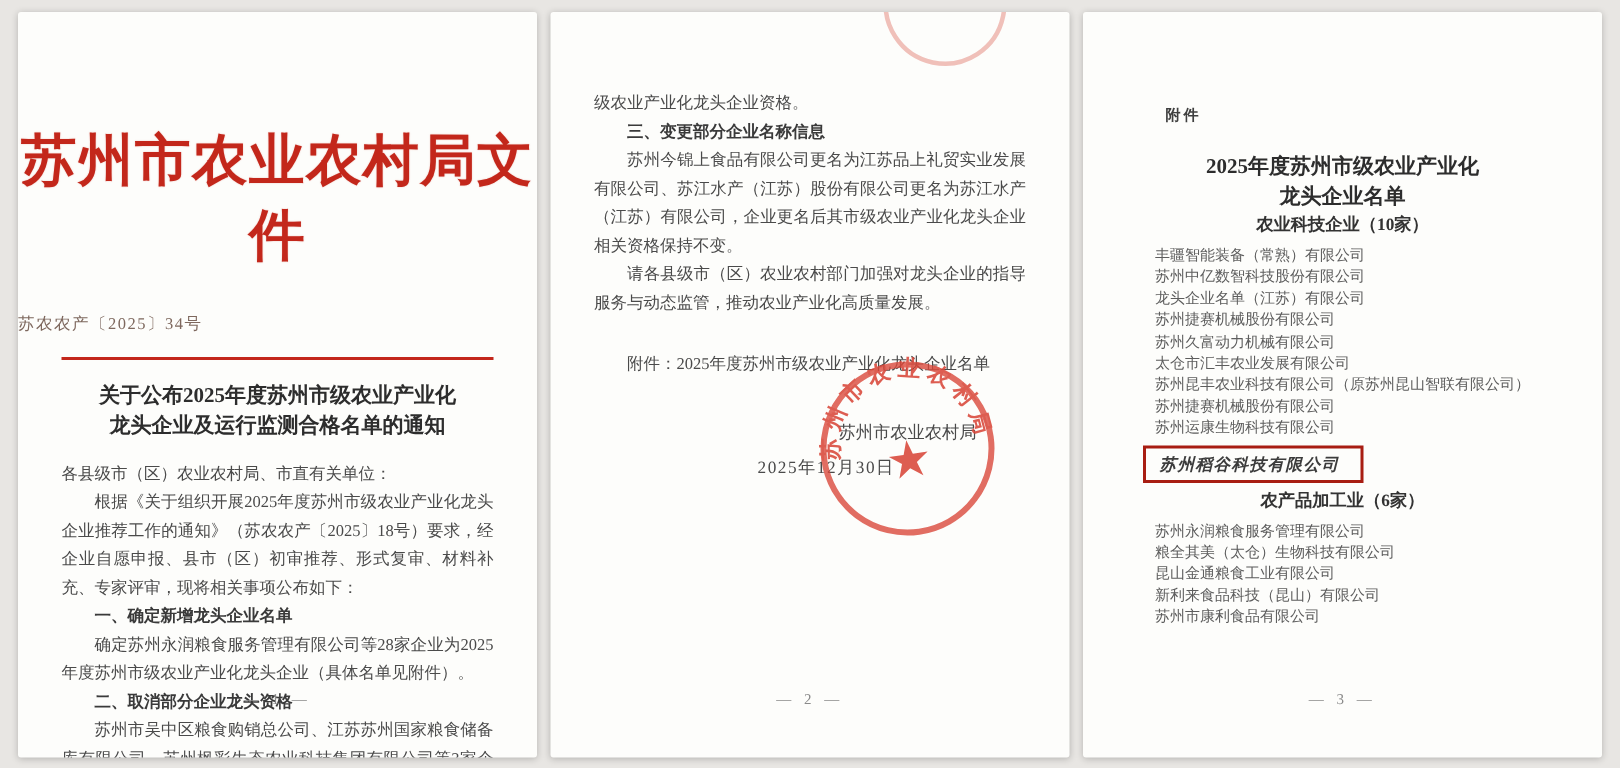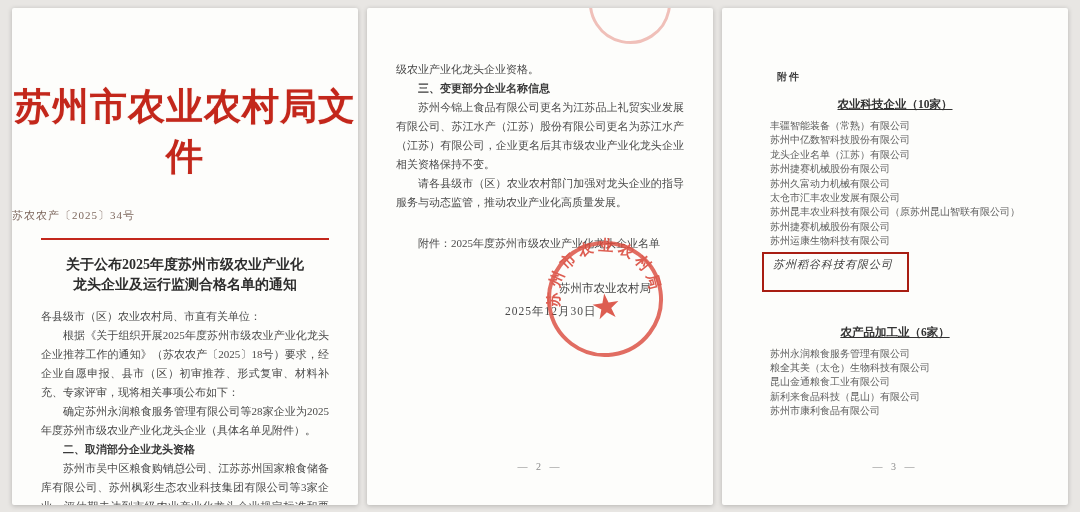--- a/index.html
+++ b/index.html
@@ -37,43 +37,44 @@
   .sign-date  { position:absolute; left:138px; top:296px; width:200px; font-size:11.5px; color:#4a4a4a; letter-spacing:1px; }
   .seal-svg { position:absolute; left:171px; top:224px; width:134px; height:134px; opacity:.88; transform:rotate(-8deg); }
   .seal-ghost {
     position:absolute; left:222px; top:-46px; width:82px; height:82px;
     border:3px solid rgba(219,92,80,.38); border-radius:50%; transform:rotate(12deg);
   }
 
   
   .attach-label { margin:62px 0 0 40px; font-size:10px; font-weight:bold; color:#3f3f3f; letter-spacing:2px;padding-left:15px; }
   .p3-title { margin-top:18px; text-align:center; font-weight:bold; font-size:14px; line-height:20px; color:#2d2d2d; }
-  .section-heading { margin-top:13px; text-align:center; font-weight:bold; font-size:11.5px; color:#333;text-decoration:underline; }
+  .section-heading { text-align:center; font-weight:bold; font-size:11.5px; color:#333; }
   .company-list { margin:7px 0 0 48px; list-style:none; font-size:10px; line-height:14.4px; color:#5d5d5d; }
   .company-list li { white-space:nowrap; }
   .highlight-box {
-    display:inline-block; margin:3px 0 20px 40px; padding:3px 14px 18px 9px;
+    display:inline-block; margin:3px 0 4px 40px; padding:3px 14px 3px 9px;
     border:2px solid #a81d12; font-size:11px; color:#3c3c3c;
-    font-style:italic; letter-spacing:1px;
+    font-style:italic; letter-spacing:1px;font-weight:bold;
   }
 </style>
 </head>
 <body>
 
 <div class="page page-1">
   <div class="red-header">苏州市农业农村局文件</div>
   <div class="doc-number">苏农农产〔2025〕34号</div>
   <div class="red-rule"></div>
   <div class="doc-title">
     <div>关于公布2025年度苏州市级农业产业化</div>
     <div>龙头企业及运行监测合格名单的通知</div>
   </div>
   <div class="body-text">
     <p class="no-indent">各县级市（区）农业农村局、市直有关单位：</p>
     <p>根据《关于组织开展2025年度苏州市级农业产业化龙头企业推荐工作的通知》（苏农农产〔2025〕18号）要求，经企业自愿申报、县市（区）初审推荐、形式复审、材料补充、专家评审，现将相关事项公布如下：</p>
+    <p class="bold-head">一、确定新增龙头企业名单</p>
     <p>确定苏州永润粮食服务管理有限公司等28家企业为2025年度苏州市级农业产业化龙头企业（具体名单见附件）。</p>
     <p class="bold-head">二、取消部分企业龙头资格</p>
     <p>苏州市吴中区粮食购销总公司、江苏苏州国家粮食储备库有限公司、苏州枫彩生态农业科技集团有限公司等3家企业，评估期未达到市级农业产业化龙头企业规定标准和要求，现取消其市</p>
   </div>
   <div class="page-num">— 1 —</div>
 </div>
 
 <div class="page page-2">
   <div class="body-text p2-body">
     <p class="no-indent">级农业产业化龙头企业资格。</p>
@@ -97,20 +98,24 @@
       </text>
       <text x="67" y="86" font-size="34" fill="#d9473a" text-anchor="middle">★</text>
     </svg>
   </div>
 
   <div class="page-num">— 2 —</div>
 </div>
 
 <div class="page page-3">
   <div class="attach-label">附件</div>
+  <div class="p3-title">
+    <div>2025年度苏州市级农业产业化</div>
+    <div>龙头企业名单</div>
+  </div>
 
   <div class="section-heading">农业科技企业（10家）</div>
   <ul class="company-list">
 
   <li>丰疆智能装备（常熟）有限公司</li>
       <li>苏州中亿数智科技股份有限公司</li>
       <li>龙头企业名单（江苏）有限公司</li>
       <li>苏州捷赛机械股份有限公司</li>
       <li>苏州久富动力机械有限公司</li>
       <li>太仓市汇丰农业发展有限公司</li>

